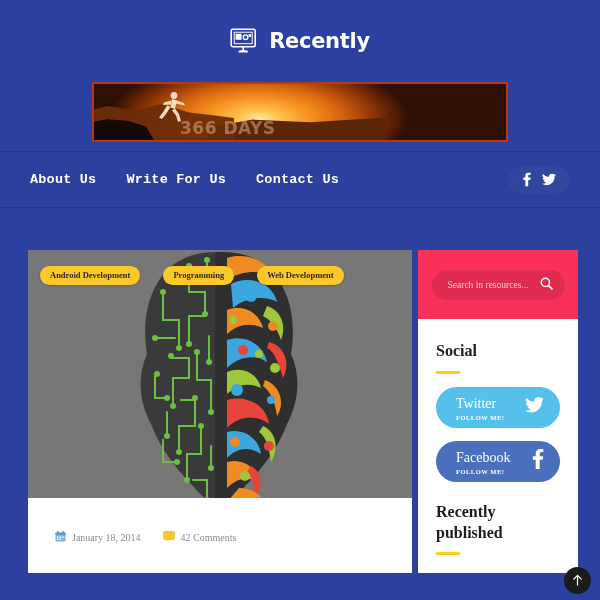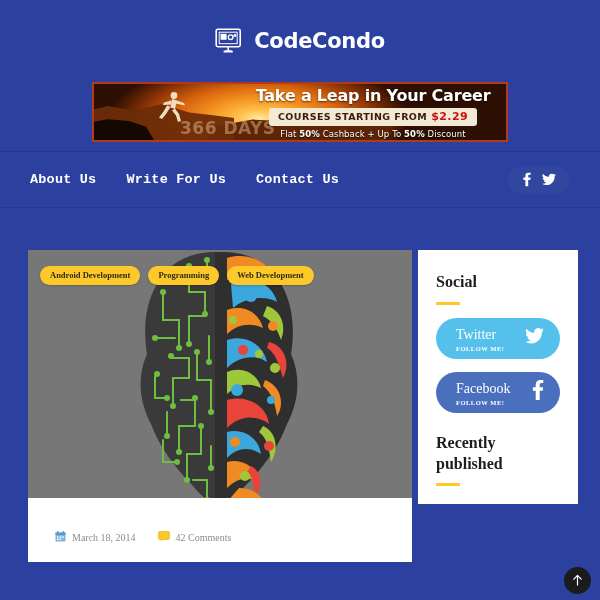--- a/index.html
+++ b/index.html
@@ -125,21 +125,21 @@
   .article-card {
     width: 384px;
     background: #ffffff;
   }
   .featured {
     position: relative; width: 100%; height: 248px;
     background: #777777; overflow: hidden;
   }
   .tags {
     position: absolute; left: 12px; top: 16px; z-index: 4;
-    display: flex; gap: 8px; align-items: center;
+    display: flex; gap: 23px; align-items: center;
   }
   .tag {
     background: #fdc92a; color: #2e2a14;
     font-family: "Liberation Serif", serif;
     font-size: 8.5px; font-weight: bold;
     padding: 4px 10px 5px; border-radius: 11px;
     white-space: nowrap; cursor: pointer;
     box-shadow: 0 1px 2px rgba(0,0,0,.18);
   }
   .brain { position: absolute; left: 50%; top: 0; transform: translateX(-50%); }
@@ -221,21 +221,21 @@
         <svg class="logo-icon" viewBox="0 0 30 27">
           <rect x="1.2" y="1.2" width="24" height="17.5" rx="1.6" fill="none" stroke="#fff" stroke-width="1.6"></rect>
           <rect x="4.2" y="4.2" width="18" height="11.5" fill="none" stroke="#fff" stroke-width="1"></rect>
           <rect x="5.6" y="5.8" width="6" height="6" fill="#fff"></rect>
           <circle cx="15.6" cy="9.2" r="2.3" fill="none" stroke="#fff" stroke-width="1.4"></circle>
           <rect x="18.6" y="6.2" width="2.6" height="2.6" fill="#fff"></rect>
           <path d="M13.2 18.7 L13.2 22.2 M8.6 23.6 L17.8 23.6" stroke="#fff" stroke-width="1.6" fill="none"></path>
           <path d="M9.6 23.6 C11 22.5 15.4 22.5 16.8 23.6" stroke="#fff" stroke-width="1.4" fill="none"></path>
         </svg>
       </span>
-      <span class="logo-text">CodeCondo</span>
+      <span class="logo-text">Recently</span>
     </div>
   </div>
 
   <div class="banner-wrap">
     <div class="banner">
       <div class="banner-sky"></div>
       <div class="banner-hill-r"></div>
       <div class="banner-hill-l"></div>
       <div class="banner-366">366 DAYS</div>
       <span>
@@ -244,30 +244,20 @@
             <circle cx="24" cy="5.5" r="3.4"></circle>
             <path d="M22 9 L27 10.5 L25 19 L20.5 17.5 Z"></path>
             <path d="M20.5 17 L16 24 L12 29 L9 27.5 L13.5 21.5 L17 15.5 Z"></path>
             <path d="M25 18.5 L29 24 L31 31 L28 32 L26 25.5 L22 20.5 Z"></path>
             <path d="M26.5 10.5 L34 13 L35 15.5 L25.5 13.5 Z"></path>
             <path d="M21.5 10.5 L14 12.5 L13 15 L21 14.5 Z"></path>
           </g>
         </svg>
       </span>
       <div class="banner-cliff"></div>
-      <div class="banner-right">
-        <div class="banner-head">Take a Leap in Your Career</div>
-        <div class="banner-pill">
-          <span>COURSES STARTING FROM</span>
-          <span class="banner-price">$2.29</span>
-        </div>
-        <div class="banner-sub">
-          <span>Flat </span><b>50%</b><span> Cashback + Up To </span><b>50%</b><span> Discount</span>
-        </div>
-      </div>
     </div>
   </div>
 
   <div class="nav-sep"></div>
 
   <div class="nav">
     <div class="nav-links">
       <a class="nav-link">About Us</a>
       <a class="nav-link">Write For Us</a>
       <a class="nav-link">Contact Us</a>
@@ -386,37 +376,48 @@
                 <rect x="7.5" y="0" width="1.5" height="2.4" rx=".6" fill="#5a9ad4"></rect>
                 <g fill="#ffffff">
                   <rect x="2" y="5.4" width="1.6" height="1.4"></rect>
                   <rect x="4.6" y="5.4" width="1.6" height="1.4"></rect>
                   <rect x="7.2" y="5.4" width="1.6" height="1.4"></rect>
                   <rect x="2" y="7.6" width="1.6" height="1.4"></rect>
                   <rect x="4.6" y="7.6" width="1.6" height="1.4"></rect>
                 </g>
               </svg>
             </span>
-            <span>March 18, 2014</span>
+            <span>January 18, 2014</span>
           </span>
           <span class="meta-item">
             <span>
               <svg width="12" height="11" viewBox="0 0 12 11">
                 <rect x="0.5" y="0.5" width="11" height="8" rx="1.4" fill="#fdc92a"></rect>
                 <path d="M2.8 8.4 L2.8 10.6 L5.4 8.4 Z" fill="#fdc92a"></path>
                 <rect x="0.5" y="0.5" width="11" height="8" rx="1.4" fill="none" stroke="#e7b61e" stroke-width="0.7"></rect>
               </svg>
             </span>
             <span>42 Comments</span>
           </span>
         </div>
       </div>
     </div>
 
     <div class="sidebar">
+      <div class="search-block">
+        <div class="search-pill">
+          <input class="search-input" type="text" placeholder="Search in resources..." style="">
+          <span>
+            <svg width="13" height="13" viewBox="0 0 13 13">
+              <circle cx="5.4" cy="5.4" r="4.1" fill="none" stroke="#fff" stroke-width="1.5"></circle>
+              <path d="M8.6 8.6 L12 12" stroke="#fff" stroke-width="1.7" stroke-linecap="round"></path>
+            </svg>
+          </span>
+        </div>
+      </div>
 
       <div class="sidebar-white">
         <div class="side-h">Social</div>
         <div class="side-rule"></div>
 
         <div class="soc-btn soc-tw">
           <span>
             <span class="soc-name">Twitter</span>
             <div class="soc-sub">FOLLOW ME!</div>
           </span>

